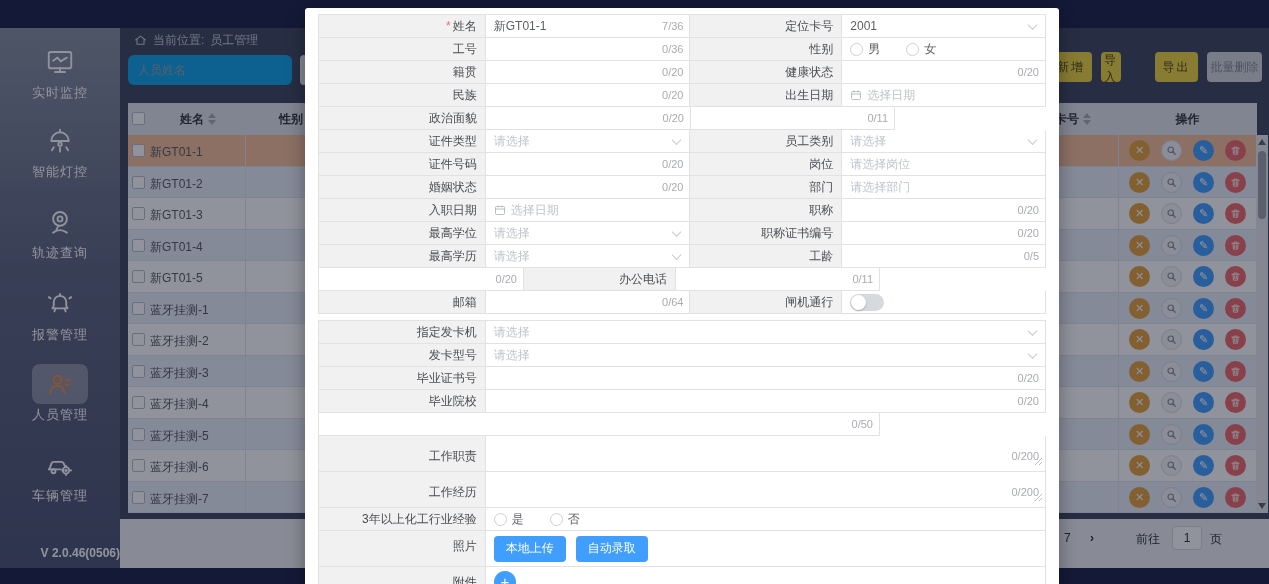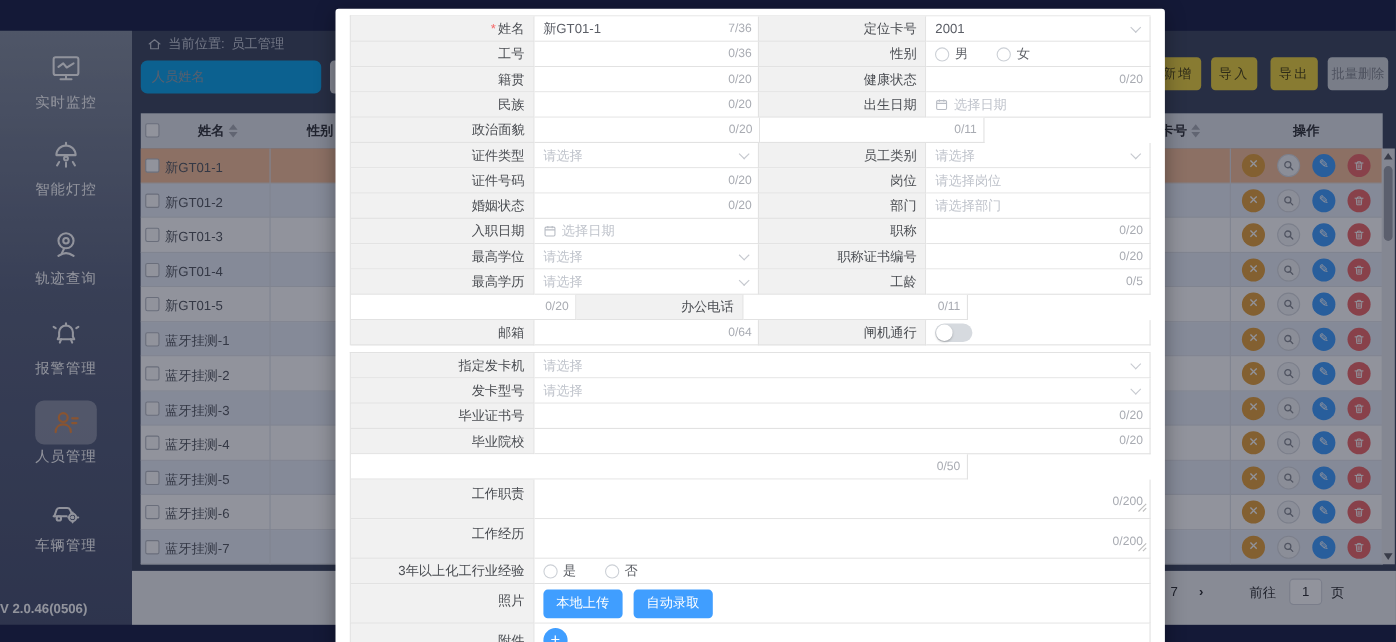--- a/index.html
+++ b/index.html
@@ -11,21 +11,21 @@
   #topbar{left:0;top:0;width:1269px;height:28px;background:var(--navy,#1c2247);}
   #footer{left:0;top:568px;width:1269px;height:16px;background:var(--navy,#1c2247);}
 
   
   #sidebar{left:0;top:28px;width:120px;height:540px;
     background:linear-gradient(180deg,#87909f 0%,#5d667f 45%,#4b5370 100%);}
   .sb-item{position:absolute;left:0;width:120px;height:62px;text-align:center;color:#fff;cursor:pointer;}
   .sb-item .ic{display:inline-flex;width:56px;height:40px;align-items:center;justify-content:center;border-radius:8px;}
   .sb-item.active .ic{background:rgba(255,255,255,.32);}
   .sb-item .lbl{display:block;font-size:13px;margin-top:2px;letter-spacing:1px;}
-  #version{left:0;top:546px;width:120px;text-align:left;color:#fff;font-size:12px;font-weight:bold;}
+  #version{left:0;top:546px;width:120px;text-align:right;color:#fff;font-size:12px;font-weight:bold;}
 
   
   #crumb{left:134px;top:32px;color:#c6cad4;font-size:12px;display:flex;align-items:center;gap:6px;}
   #search{left:128px;top:55px;width:164px;height:30px;border-radius:6px;border:none;background:#0ea5e9;
     padding:0 10px;font-size:12px;color:#4a4d55;outline:none;}
   #search::placeholder{color:#9aa0ab;}
   #search-go{left:300px;top:55px;width:54px;height:30px;border-radius:4px;border:none;background:#e8eaee;}
   .tbtn{position:absolute;top:52px;height:30px;border:none;border-radius:4px;font-size:12px;letter-spacing:2px;
     background:var(--warn,#eed33f);color:#4c430f;cursor:pointer;padding:0;}
   .tbtn.disabled{background:#d4d7db;color:#878b92;cursor:default;}
@@ -77,21 +77,21 @@
   .fform{border-top:1px solid #e2e2e2;border-left:1px solid #e2e2e2;width:728px;}
   .fform + .fform{margin-top:6px;}
   .frow{display:flex;align-items:stretch;}
   .flabel,.fcell{border-right:1px solid #e2e2e2;border-bottom:1px solid #e2e2e2;display:flex;align-items:center;
     font-size:12px;min-height:22px;}
   .flabel{background:#f1f1f1;color:#4a4d52;font-weight:500;justify-content:flex-end;padding:0 8px;}
   .fcell{position:relative;background:#fff;padding:0 8px;color:#5b5e66;}
   .lw{width:167px;} .cw1{width:205px;} .lw2{width:152px;} .cw2{width:204px;} .cwf{width:561px;}
   .h1 .flabel,.h1 .fcell{height:23px;}
   .hta .flabel,.hta .fcell{height:36px;}
-  .hta .flabel{align-items:flex-start;padding-top:5px;}
+  .hta .flabel{align-items:center;padding-top:5px;}
   .hph .flabel{align-items:flex-start;padding-top:7px;}
   .hph .fcell{height:36px;}
   .hat .fcell{height:27px;border-bottom:none;}
   .hat .flabel{height:27px;border-bottom:none;align-items:flex-start;padding-top:7px;}
   .req{color:#f56c6c;margin-right:2px;}
   .counter{position:absolute;right:6px;font-size:11px;color:#a8abb2;margin-left:40px;}
   .hta .counter{bottom:9px;top:auto;}
   .ph{color:#bfc3cb;}
   .val{color:#5b5e66;}
   .chev{position:absolute;right:9px;top:50%;width:7px;height:7px;border-right:1px solid #c6c9cf;
@@ -193,21 +193,21 @@
           <path d="M5.5 10v9h13v-9"></path>
         </svg>
     </span>
     <span>当前位置:</span>
     <span>员工管理</span>
   </div>
 
   <input id="search" class="abs" placeholder="人员姓名" style="">
   <button id="search-go" class="abs"></button>
   <button class="tbtn" style="left:1050px;width:42px">新增</button>
-  <button class="tbtn" style="left:1101px;width:42px">导入</button>
+  <button class="tbtn" style="left:1101px;width:20px">导入</button>
   <button class="tbtn" style="left:1155px;width:43px">导出</button>
   <button class="tbtn disabled" style="left:1207px;width:55px;letter-spacing:0">批量删除</button>
 
   <div id="thead" class="abs">
     <span class="cbox" style="position:absolute;left:4px;top:9px"></span>
     <span class="hcell" style="left:30px;width:80px">
       <span>姓名</span>
       <span class="caret">
           <i class="up"></i>
           <i class="dn"></i>

